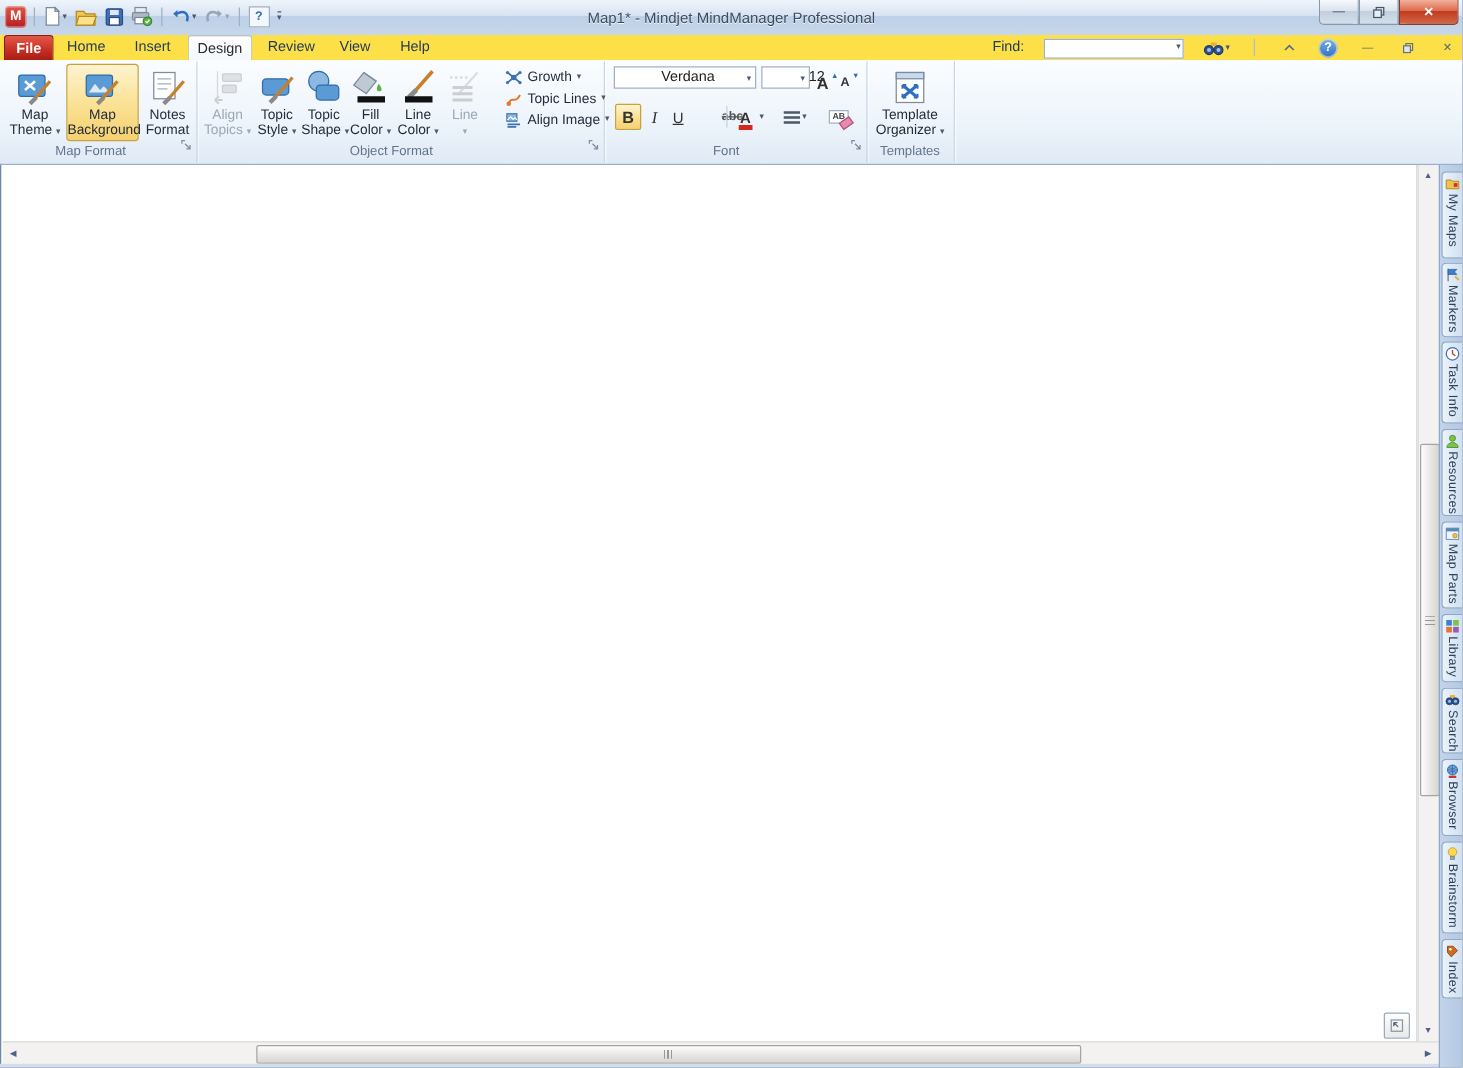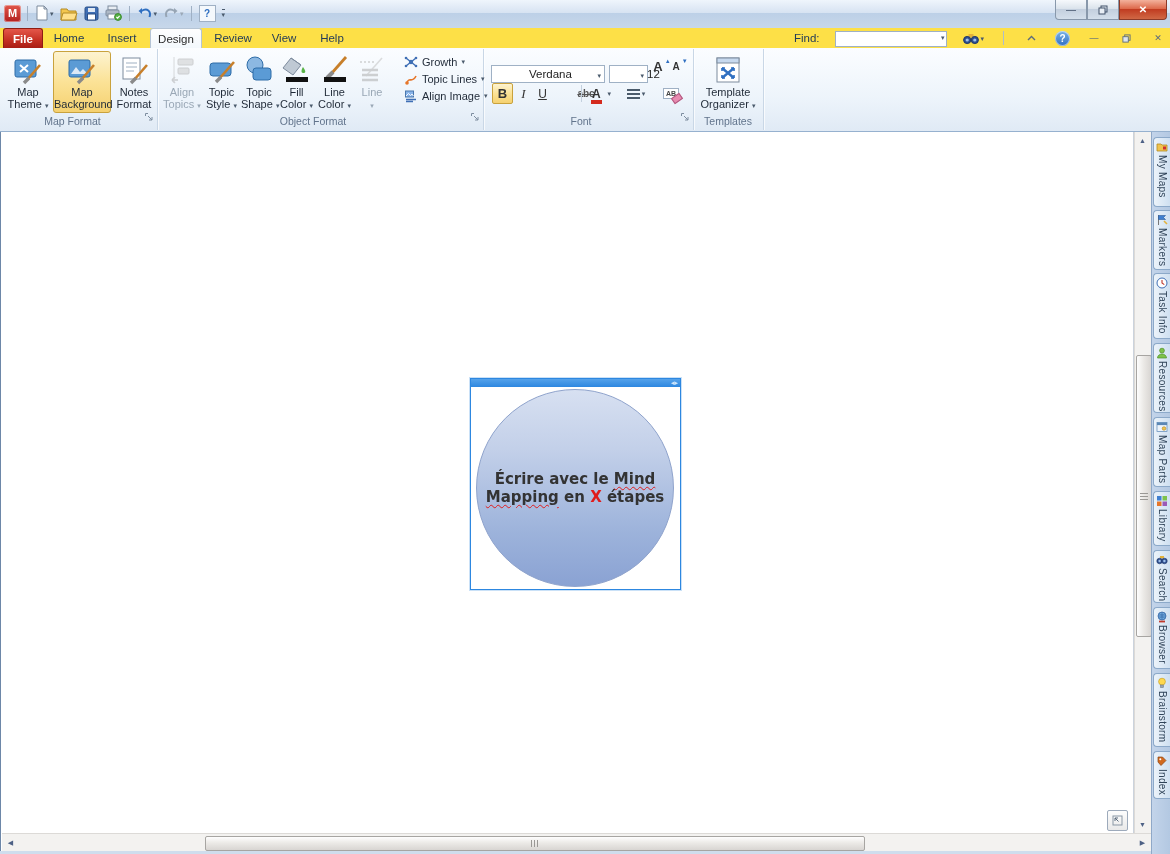--- a/index.html
+++ b/index.html
@@ -75,21 +75,21 @@
   .bold{font-weight:bold;font-size:13px;color:#333;}
   .ital{font-style:italic;font-size:13px;color:#333;font-family:"Liberation Serif",serif;}
   .undl{font-size:12px;color:#333;text-decoration:underline;}
   .strk{font-size:10px;font-weight:bold;color:#555;text-decoration:line-through;margin-left:40px;}
   .fc{position:relative;font-weight:bold;font-size:12px;color:#333;line-height:10px;}
   .fc::after{content:"";position:absolute;left:-1px;right:-1px;bottom:-5px;height:4px;background:#d42a1e;}
   .alignlines{width:13px;height:2px;background:#4a5a6a;box-shadow:0 4px 0 #4a5a6a,0 8px 0 #4a5a6a;margin-bottom:8px;}
   .growA{font-weight:bold;font-size:13px;color:#333;}
   .shrinkA{font-weight:bold;font-size:10px;color:#333;}
   .caret{font-size:6px;color:#2f6fc1;line-height:1;position:relative;top:-5px;}
-  .fr1{position:absolute;top:16px;padding-left:37px;}
+  .fr1{position:absolute;top:4px;padding-left:37px;}
   
   .canvas{position:absolute;left:2px;top:132px;width:1132px;height:701px;background:#fff;
     border-right:1px solid #cbd3dd;box-sizing:border-box;}
   .topic-sel{position:absolute;left:468px;top:246px;width:211px;height:212px;
     border:1px solid #2d87e0;box-shadow:0 0 0 1px rgba(45,135,224,.25);box-sizing:border-box;background:#fff;}
   .topic-bar{position:absolute;left:0;top:0;right:0;height:8px;background:linear-gradient(#55a2ea,#2d87e0);}
   .topic-handles{position:absolute;right:2px;top:-1px;font-size:7px;color:#cfe6fb;line-height:9px;}
   .topic-circle{position:absolute;left:5px;top:10px;width:198px;height:198px;border-radius:50%;
     background:linear-gradient(180deg,#d7e0f1 0%,#c3d0e9 30%,#9db3db 72%,#8aa2d3 100%);
     border:1px solid #8fa3cc;display:flex;align-items:center;justify-content:center;box-sizing:border-box;}
@@ -175,20 +175,21 @@
         <span class="dd dis">▾</span>
       </div>
       <div class="sep"></div>
       <div class="qbtn">
         <span style="width:15px;height:15px;border:1px solid #9fb0c4;background:#f4f8fc;color:#2f6fc1;font-weight:bold;font-size:10px;text-align:center;line-height:15px;display:block;">?</span>
       </div>
       <div class="qbtn">
         <span class="dd" style="border-top:1px solid #4a5a6c;padding-top:1px;">▾</span>
       </div>
     </div>
+    <div class="title">Map1* - Mindjet MindManager Professional</div>
     <div class="winbtns">
       <div class="winbtn min">—</div>
       <div class="winbtn">
         <svg width="10" height="10" viewBox="0 0 10 10">
             <rect x="3" y="1" width="6" height="6" fill="none" stroke="#43536a"></rect>
             <rect x="1" y="3" width="6" height="6" fill="#e8eef5" stroke="#43536a"></rect>
           </svg>
       </div>
       <div class="winbtn close">✕</div>
     </div>
@@ -426,31 +427,20 @@
             <path d="M10 14 l12 10 M22 14 l-12 10" stroke="#2f6fc1" stroke-width="2.4"></path>
             <path d="M10 14 l0 3 M10 14 l3 0 M22 14 l-3 0 M22 14 l0 3 M10 24 l0 -3 M10 24 l3 0 M22 24 l-3 0 M22 24 l0 -3" stroke="#2f6fc1" stroke-width="1.6"></path>
           </svg>
         <div class="lbl"><span>Template</span><br><span>Organizer</span> <span class="dd">▾</span></div>
       </div>
       <div class="glabel full">Templates</div>
     </div>
   </div>
 
   <div class="canvas">
-    <div class="topic-sel">
-      <div class="topic-bar">
-        <span class="topic-handles">◂▸</span>
-      </div>
-      <div class="topic-circle">
-        <div class="topic-text">
-          <span>Écrire avec le </span><span class="sp">Mind</span><br>
-          <span class="sp">Mapping</span><span> en </span><span class="redx">X</span><span> étapes</span>
-        </div>
-      </div>
-    </div>
     <div class="fitbtn">
       <svg width="11" height="11" viewBox="0 0 11 11">
           <rect x="1" y="1" width="9" height="9" fill="none" stroke="#8a97a5"></rect>
           <path d="M3 3 l3.5 3.5 M3 3 h3 M3 3 v3" stroke="#5b6b7d" fill="none"></path>
         </svg>
     </div>
   </div>
 
   <div class="vscroll">
     <div class="sarrow" style="left:0;top:1px;">▲</div>

